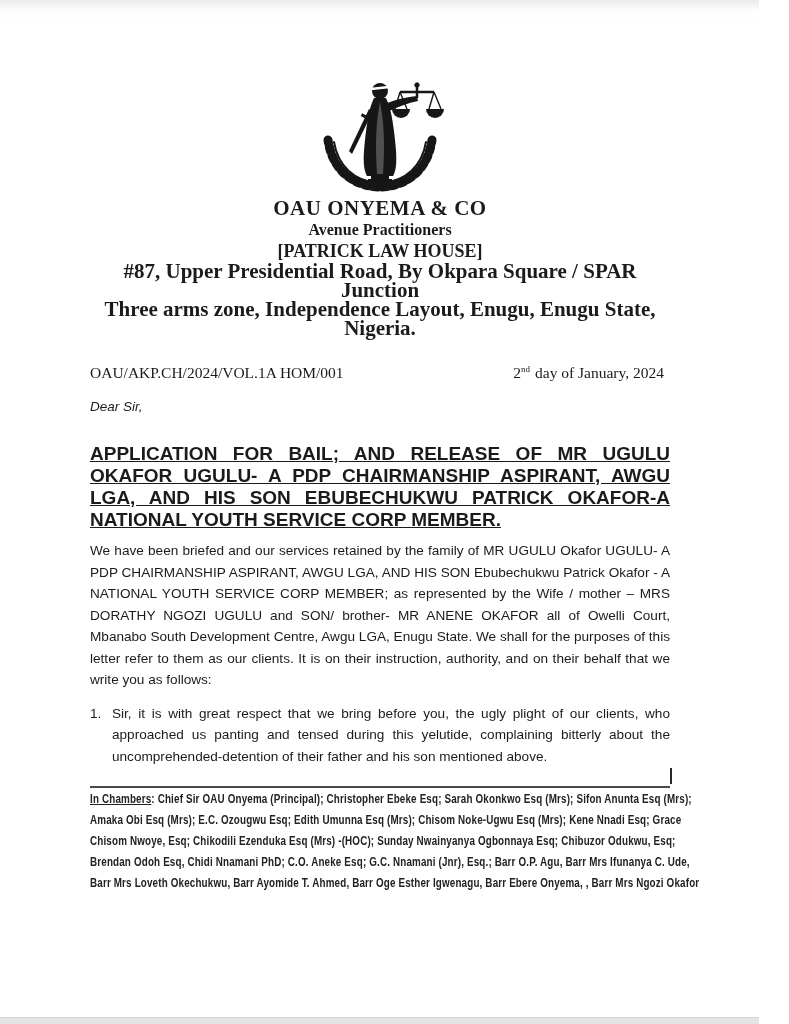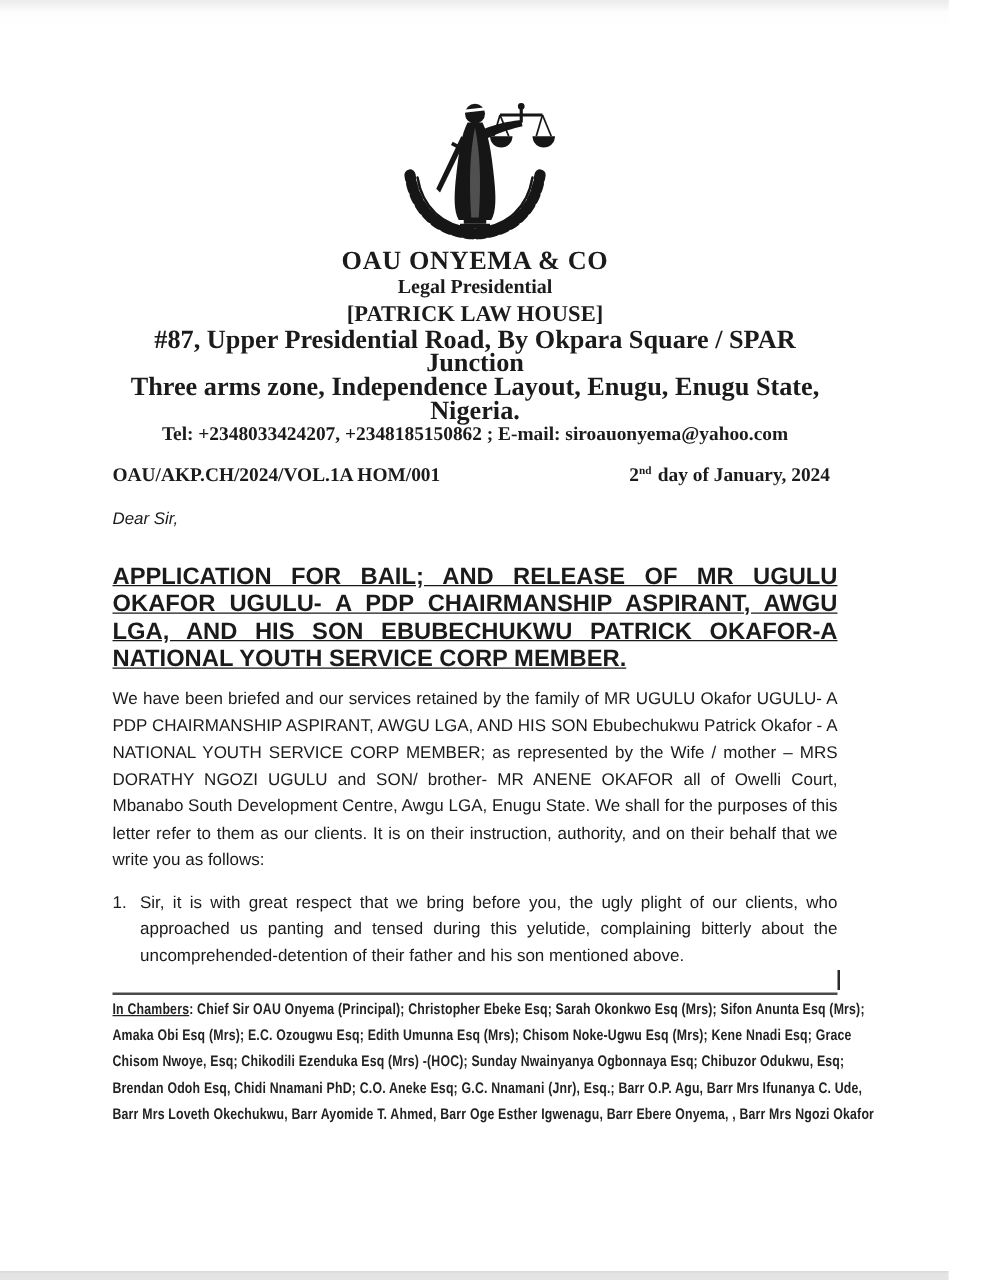--- a/index.html
+++ b/index.html
@@ -17,22 +17,22 @@
   .letterhead{text-align:center;font-family:"Liberation Serif",serif;font-weight:bold;}
   .logo-wrap{margin-top:78px;line-height:0;}
   .firm-name{font-size:21px;letter-spacing:.5px;margin-top:4px;line-height:24px;}
   .tagline{font-size:16px;line-height:20px;}
   .house{font-size:18px;line-height:22px;}
   .addr{font-size:21px;line-height:19px;}
   .contact{font-size:15.5px;line-height:20px;}
   
   .ref-row{
     display:flex;justify-content:space-between;align-items:baseline;
-    margin-top:14px;
-    font-family:"Liberation Serif",serif;font-weight:bold;font-size:15.5px;
+    margin-top:26px;
+    font-family:"Liberation Serif",serif;font-weight:normal;font-size:15.5px;
   }
   .ref-row .date{margin-right:6px;}
   .ref-row sup{font-size:9px;vertical-align:super;line-height:0;}
   .date-rest{margin-left:5px;}
   
   .recipient{margin-top:30px;}
   .recipient .line{font-weight:bold;font-size:13.5px;line-height:14px;margin-bottom:14px;}
   .salutation{font-size:13.5px;margin-top:17px;font-style:italic;}
   
   .subject{
@@ -101,25 +101,24 @@
 
           <g fill="none" stroke="#161616" stroke-linecap="round">
             <path d="M74 109 C46 107 28 90 24 62" stroke-width="9" stroke-dasharray="5 4"></path>
             <path d="M78 109 C106 107 124 90 128 62" stroke-width="9" stroke-dasharray="5 4"></path>
             <path d="M74 105 C50 103 34 88 30 64" stroke-width="2"></path>
             <path d="M78 105 C102 103 118 88 122 64" stroke-width="2"></path>
           </g>
         </svg>
       </div>
       <div class="firm-name">OAU ONYEMA &amp; CO</div>
-      <div class="tagline">Legal Presidential</div>
+      <div class="tagline">Avenue Practitioners</div>
       <div class="house">[PATRICK LAW HOUSE]</div>
       <div class="addr">#87, Upper Presidential Road, By Okpara Square / SPAR Junction</div>
       <div class="addr">Three arms zone, Independence Layout, Enugu, Enugu State, Nigeria.</div>
-      <div class="contact">Tel: +2348033424207, +2348185150862 ; E-mail: siroauonyema@yahoo.com</div>
     </header>
 
     <div class="ref-row">
       <span>OAU/AKP.CH/2024/VOL.1A HOM/001</span>
       <span class="date"><span>2</span><sup>nd</sup><span class="date-rest">day of January, 2024</span></span>
     </div>
 
 
     <div class="salutation">Dear Sir,</div>
 

